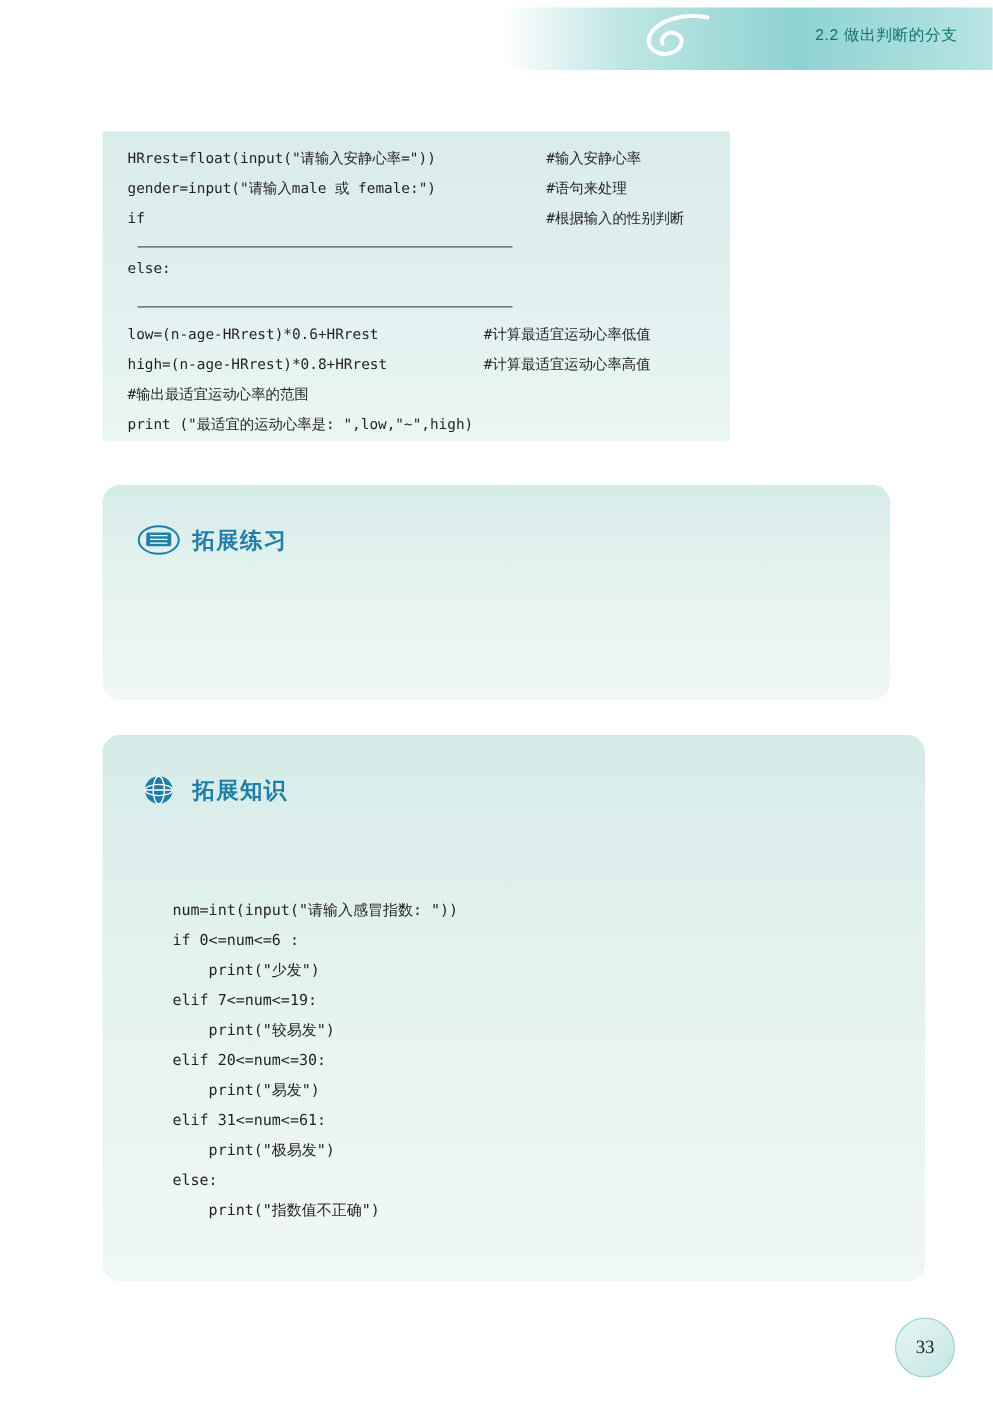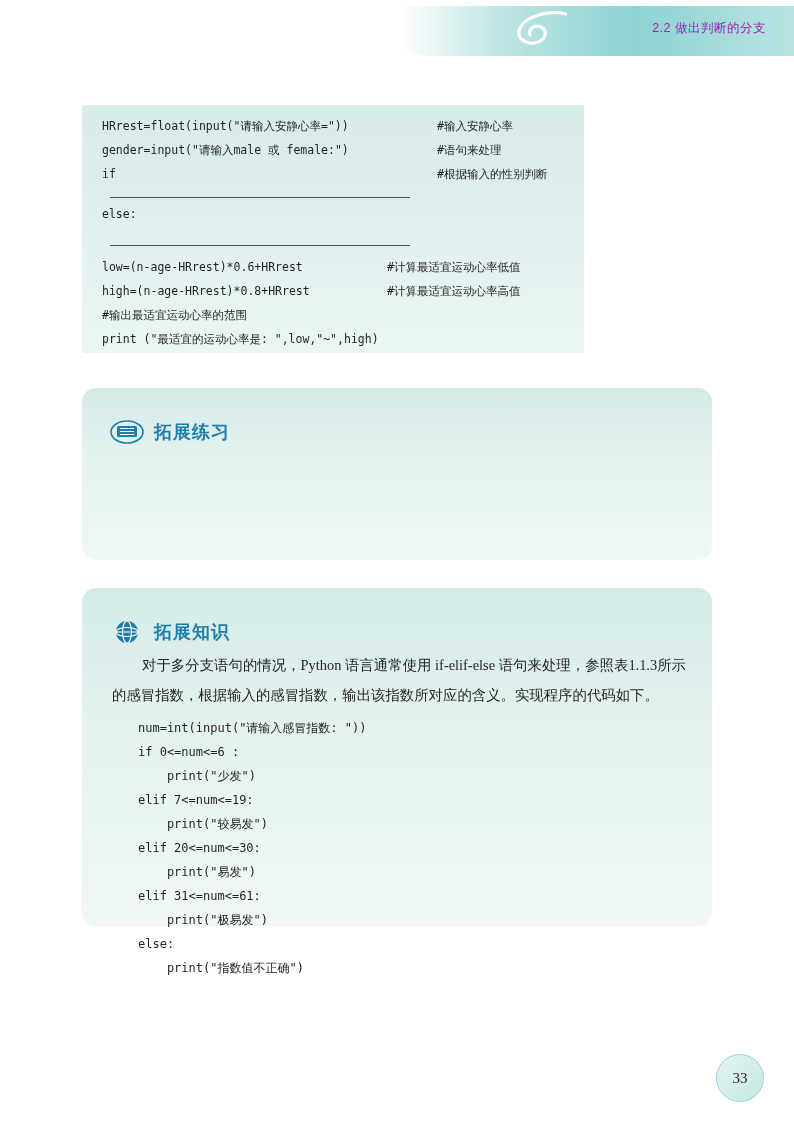--- a/index.html
+++ b/index.html
@@ -38,21 +38,21 @@
     left: 508px;
     width: 70px;
     height: 44px;
     color: #ffffff;
   }
   .header-title {
     position: absolute;
     top: 20px;
     right: 28px;
     font-size: 12.5px;
-    color: #a21caf;
+    color: #0f766e;
     letter-spacing: 0.5px;
     font-family: "Liberation Sans", sans-serif;
   }
 
   
   .code-box {
     position: absolute;
     left: 82px;
     top: 105px;
     width: 502px;
@@ -87,21 +87,22 @@
     width: 630px;
     background: linear-gradient(to bottom, #d5ebe8 0%, #e3f2ef 40%, #f0f8f6 100%);
     border-radius: 14px;
   }
   .panel-ex {
     top: 388px;
     height: 172px;
   }
   .panel-kn {
     top: 588px;
-    height: 338px;
+    height: 437px;
+    padding-left: 28px;
   }
   .panel-heading {
     position: absolute;
     left: 28px;
     top: 30px;
     display: flex;
     align-items: center;
     gap: 10px;
   }
   .panel-heading .badge {
@@ -217,21 +218,20 @@
     <span class="badge">
       <svg width="34" height="28" viewBox="0 0 34 28">
         <circle cx="17" cy="14" r="11" fill="#1f7fa8"></circle>
         <ellipse cx="17" cy="14" rx="11" ry="4.5" fill="none" stroke="#ffffff" stroke-width="1.1"></ellipse>
         <ellipse cx="17" cy="14" rx="4.5" ry="11" fill="none" stroke="#ffffff" stroke-width="1.1"></ellipse>
         <line x1="6" y1="14" x2="28" y2="14" stroke="#ffffff" stroke-width="1.1"></line>
       </svg>
     </span>
     <span class="panel-title">拓展知识</span>
   </div>
-  <div class="panel-para" style="top:62px;">对于多分支语句的情况，Python 语言通常使用 if-elif-else 语句来处理，参照表1.1.3所示的感冒指数，根据输入的感冒指数，输出该指数所对应的含义。实现程序的代码如下。</div>
 
   <div class="kn-code" style="top:128px;">num=int(input("请输入感冒指数: "))</div>
   <div class="kn-code" style="top:152px;">if 0&lt;=num&lt;=6 :</div>
   <div class="kn-code" style="top:176px;">    print("少发")</div>
   <div class="kn-code" style="top:200px;">elif 7&lt;=num&lt;=19:</div>
   <div class="kn-code" style="top:224px;">    print("较易发")</div>
   <div class="kn-code" style="top:248px;">elif 20&lt;=num&lt;=30:</div>
   <div class="kn-code" style="top:272px;">    print("易发")</div>
   <div class="kn-code" style="top:296px;">elif 31&lt;=num&lt;=61:</div>
   <div class="kn-code" style="top:320px;">    print("极易发")</div>

